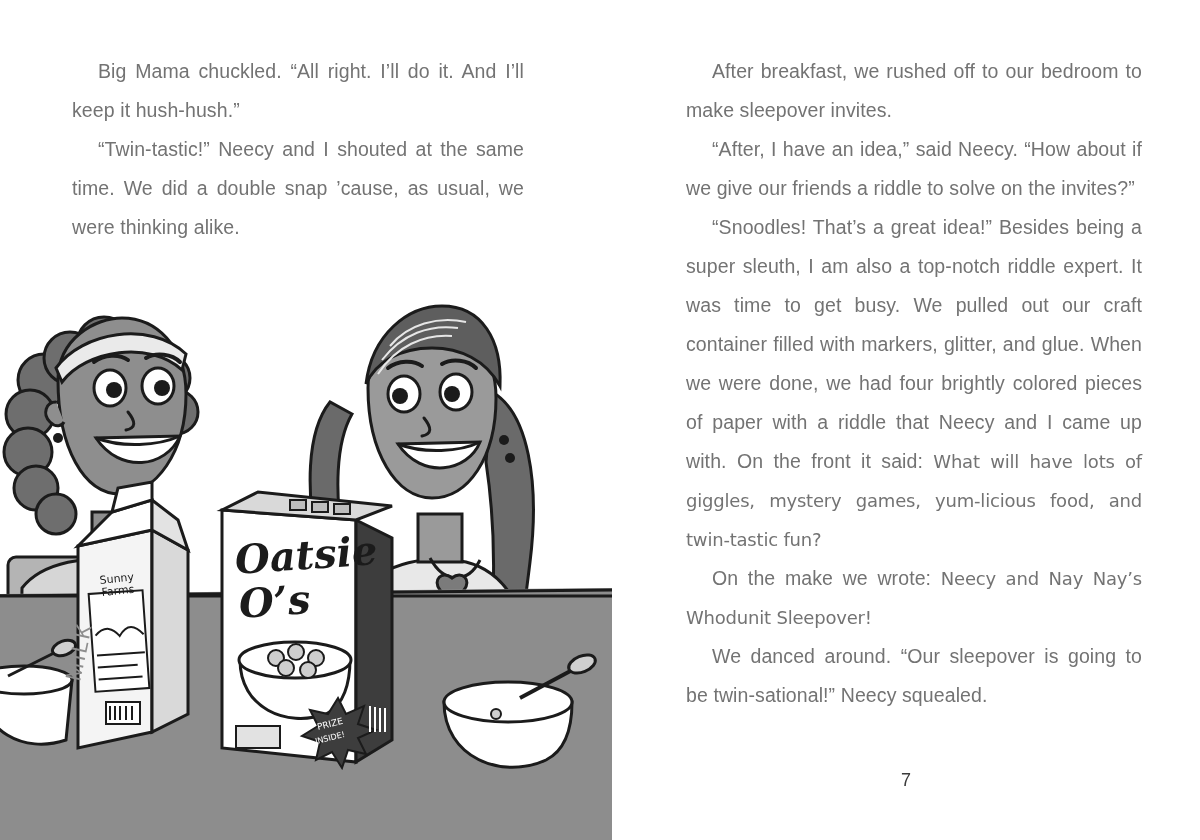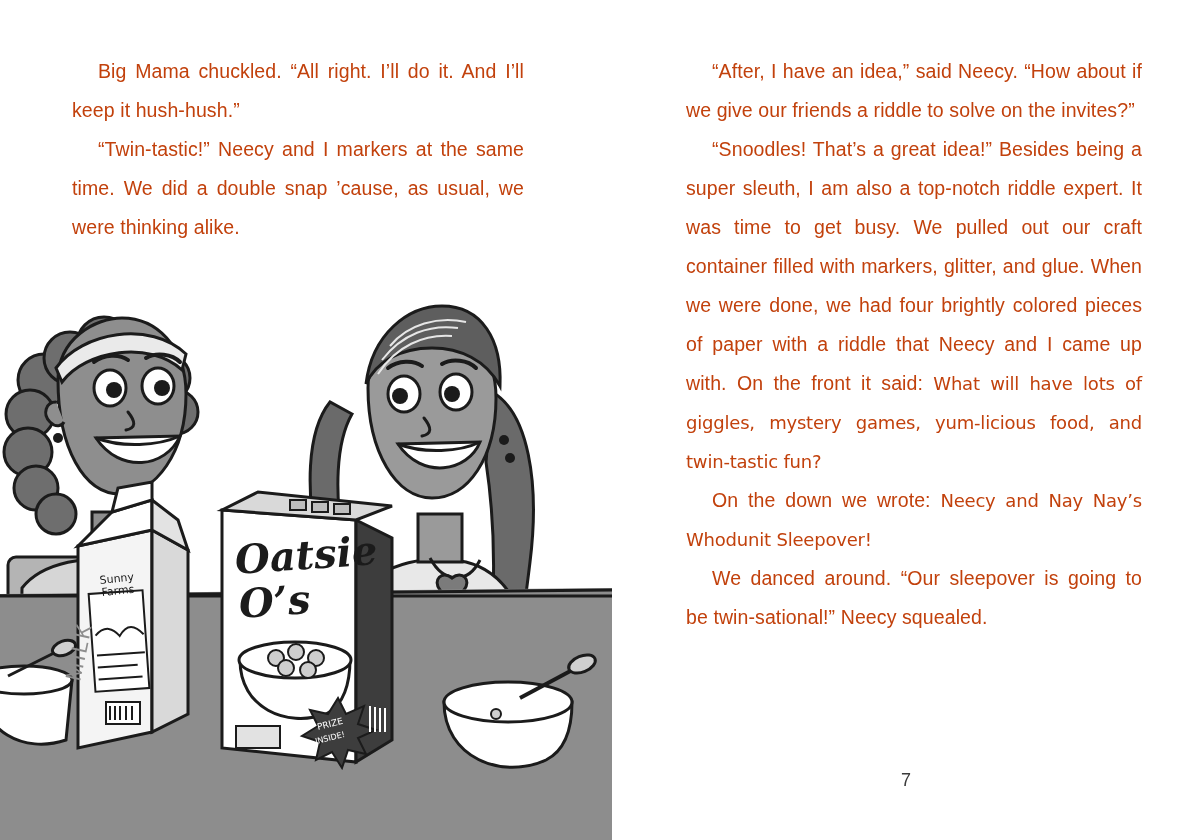--- a/index.html
+++ b/index.html
@@ -34,21 +34,21 @@
     left: 72px;
     top: 52px;
     width: 452px;
   }
   p.body-par {
     margin: 0 0 0 0;
     font-size: 19.5px;
     line-height: 39px;
     text-align: justify;
     text-indent: 26px;
-    color: #c2410c;
+    color: #737373;
     letter-spacing: 0.1px;
   }
   .last-line-left { text-align: left; }
 
   
   .illustration {
     position: absolute;
     left: 0;
     top: 262px;
     width: 612px;
@@ -88,21 +88,21 @@
   }
 </style>
 </head>
 <body>
 
 <div class="page">
 
   <div class="left-page">
     <div class="left-text">
       <p class="body-par">Big Mama chuckled. “All right. I’ll do it. And I’ll keep it hush-hush.”</p>
-      <p class="body-par last-line-left">“Twin-tastic!” Neecy and I markers at the same time. We did a double snap ’cause, as usual, we were thinking alike.</p>
+      <p class="body-par last-line-left">“Twin-tastic!” Neecy and I shouted at the same time. We did a double snap ’cause, as usual, we were thinking alike.</p>
     </div>
 
     <div class="illustration">
       <svg class="illo-svg" width="612" height="578" viewBox="0 0 612 578" xmlns="http://www.w3.org/2000/svg">
         <defs>
           <clipPath id="clipAll">
               <rect x="0" y="0" width="612" height="578"></rect>
             </clipPath>
         </defs>
         <g clip-path="url(#clipAll)">
@@ -312,21 +312,22 @@
             <path d="M520 436 L576 406" stroke="#1b1b1b" stroke-width="4" fill="none"></path>
             <ellipse cx="582" cy="402" rx="14" ry="8" fill="#cfcfcf" stroke="#1b1b1b" stroke-width="3" transform="rotate(-22 582 402)"></ellipse>
           </g>
         </g>
       </svg>
     </div>
   </div>
 
   <div class="right-page">
     <div class="right-text">
+      <p class="body-par">After breakfast, we rushed off to our bedroom to make sleepover invites.</p>
       <p class="body-par">“After, I have an idea,” said Neecy. “How about if we give our friends a riddle to solve on the invites?”</p>
       <p class="body-par"><span>“Snoodles! That’s a great idea!” Besides being a super sleuth, I am also a top-notch riddle expert. It was time to get busy. We pulled out our craft container filled with markers, glitter, and glue. When we were done, we had four brightly colored pieces of paper with a riddle that Neecy and I came up with. On the front it said: </span><span class="handwrite">What will have lots of giggles, mystery games, yum-licious food, and twin-tastic fun?</span></p>
-      <p class="body-par"><span>On the down we wrote: </span><span class="handwrite">Neecy and Nay Nay’s Whodunit Sleepover!</span></p>
+      <p class="body-par"><span>On the make we wrote: </span><span class="handwrite">Neecy and Nay Nay’s Whodunit Sleepover!</span></p>
       <p class="body-par last-line-left">We danced around. “Our sleepover is going to be twin-sational!” Neecy squealed.</p>
     </div>
     <div class="page-number">7</div>
   </div>
 
 </div>
 
 </body></html>

